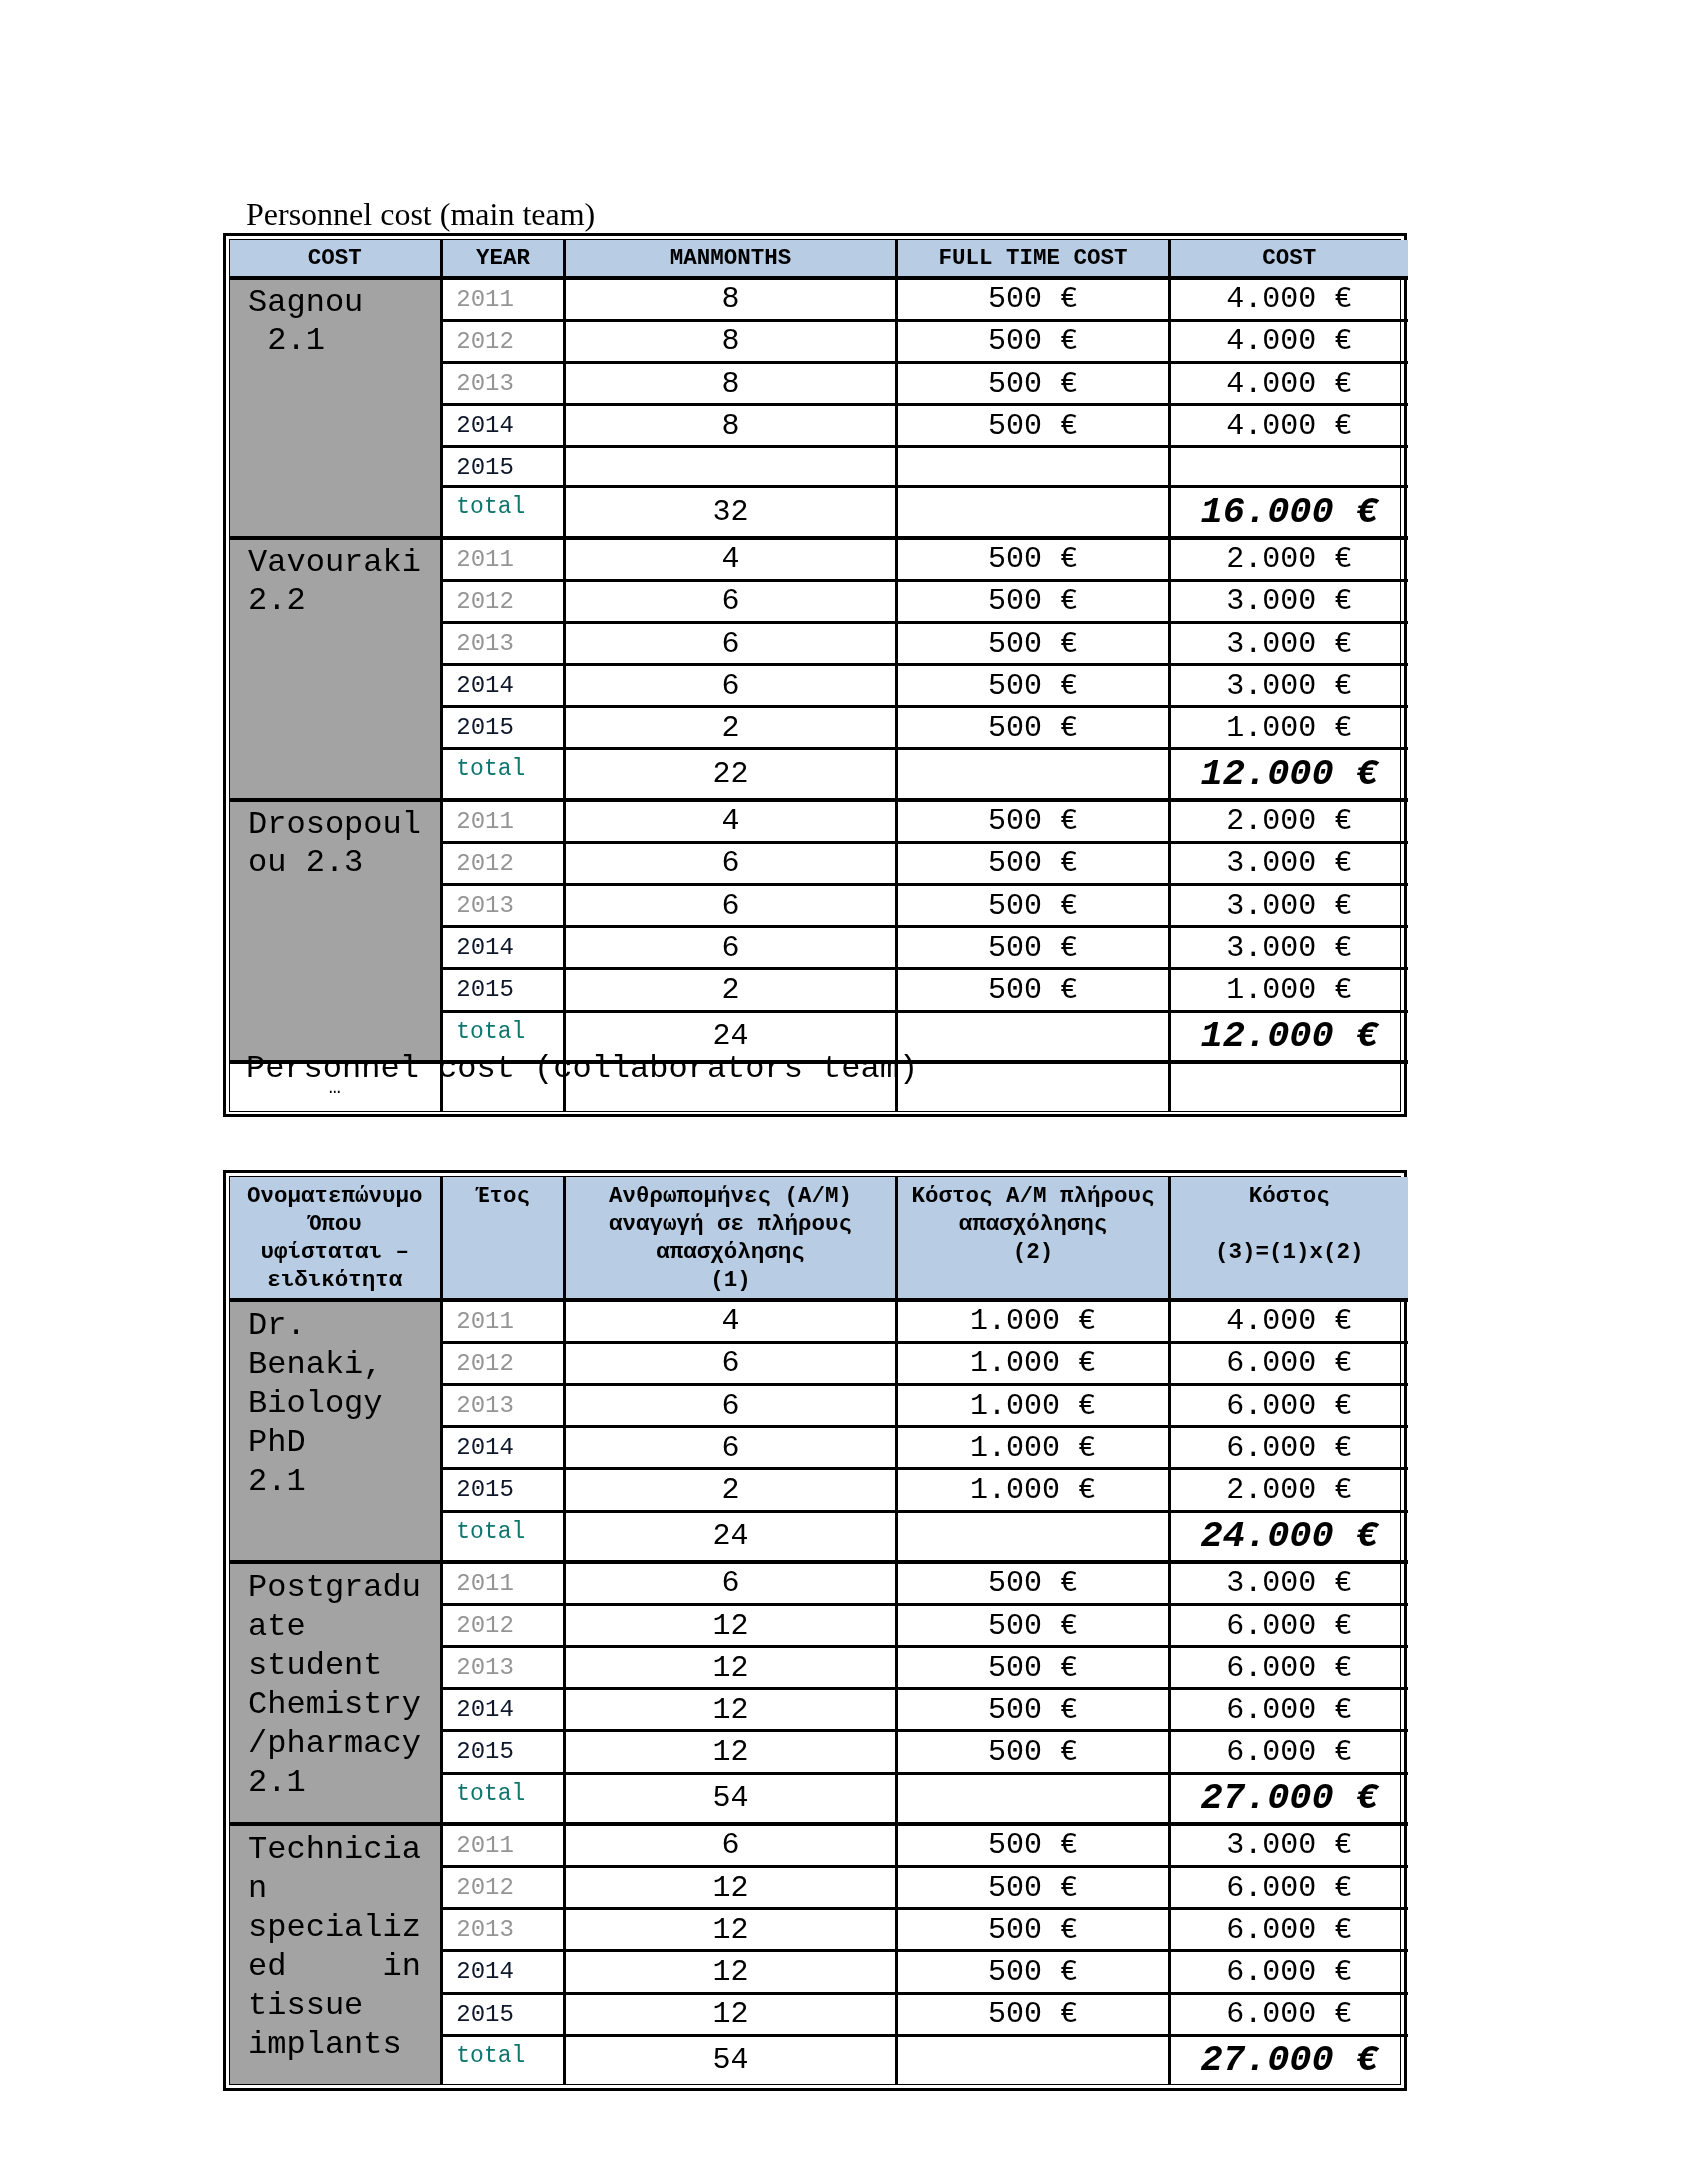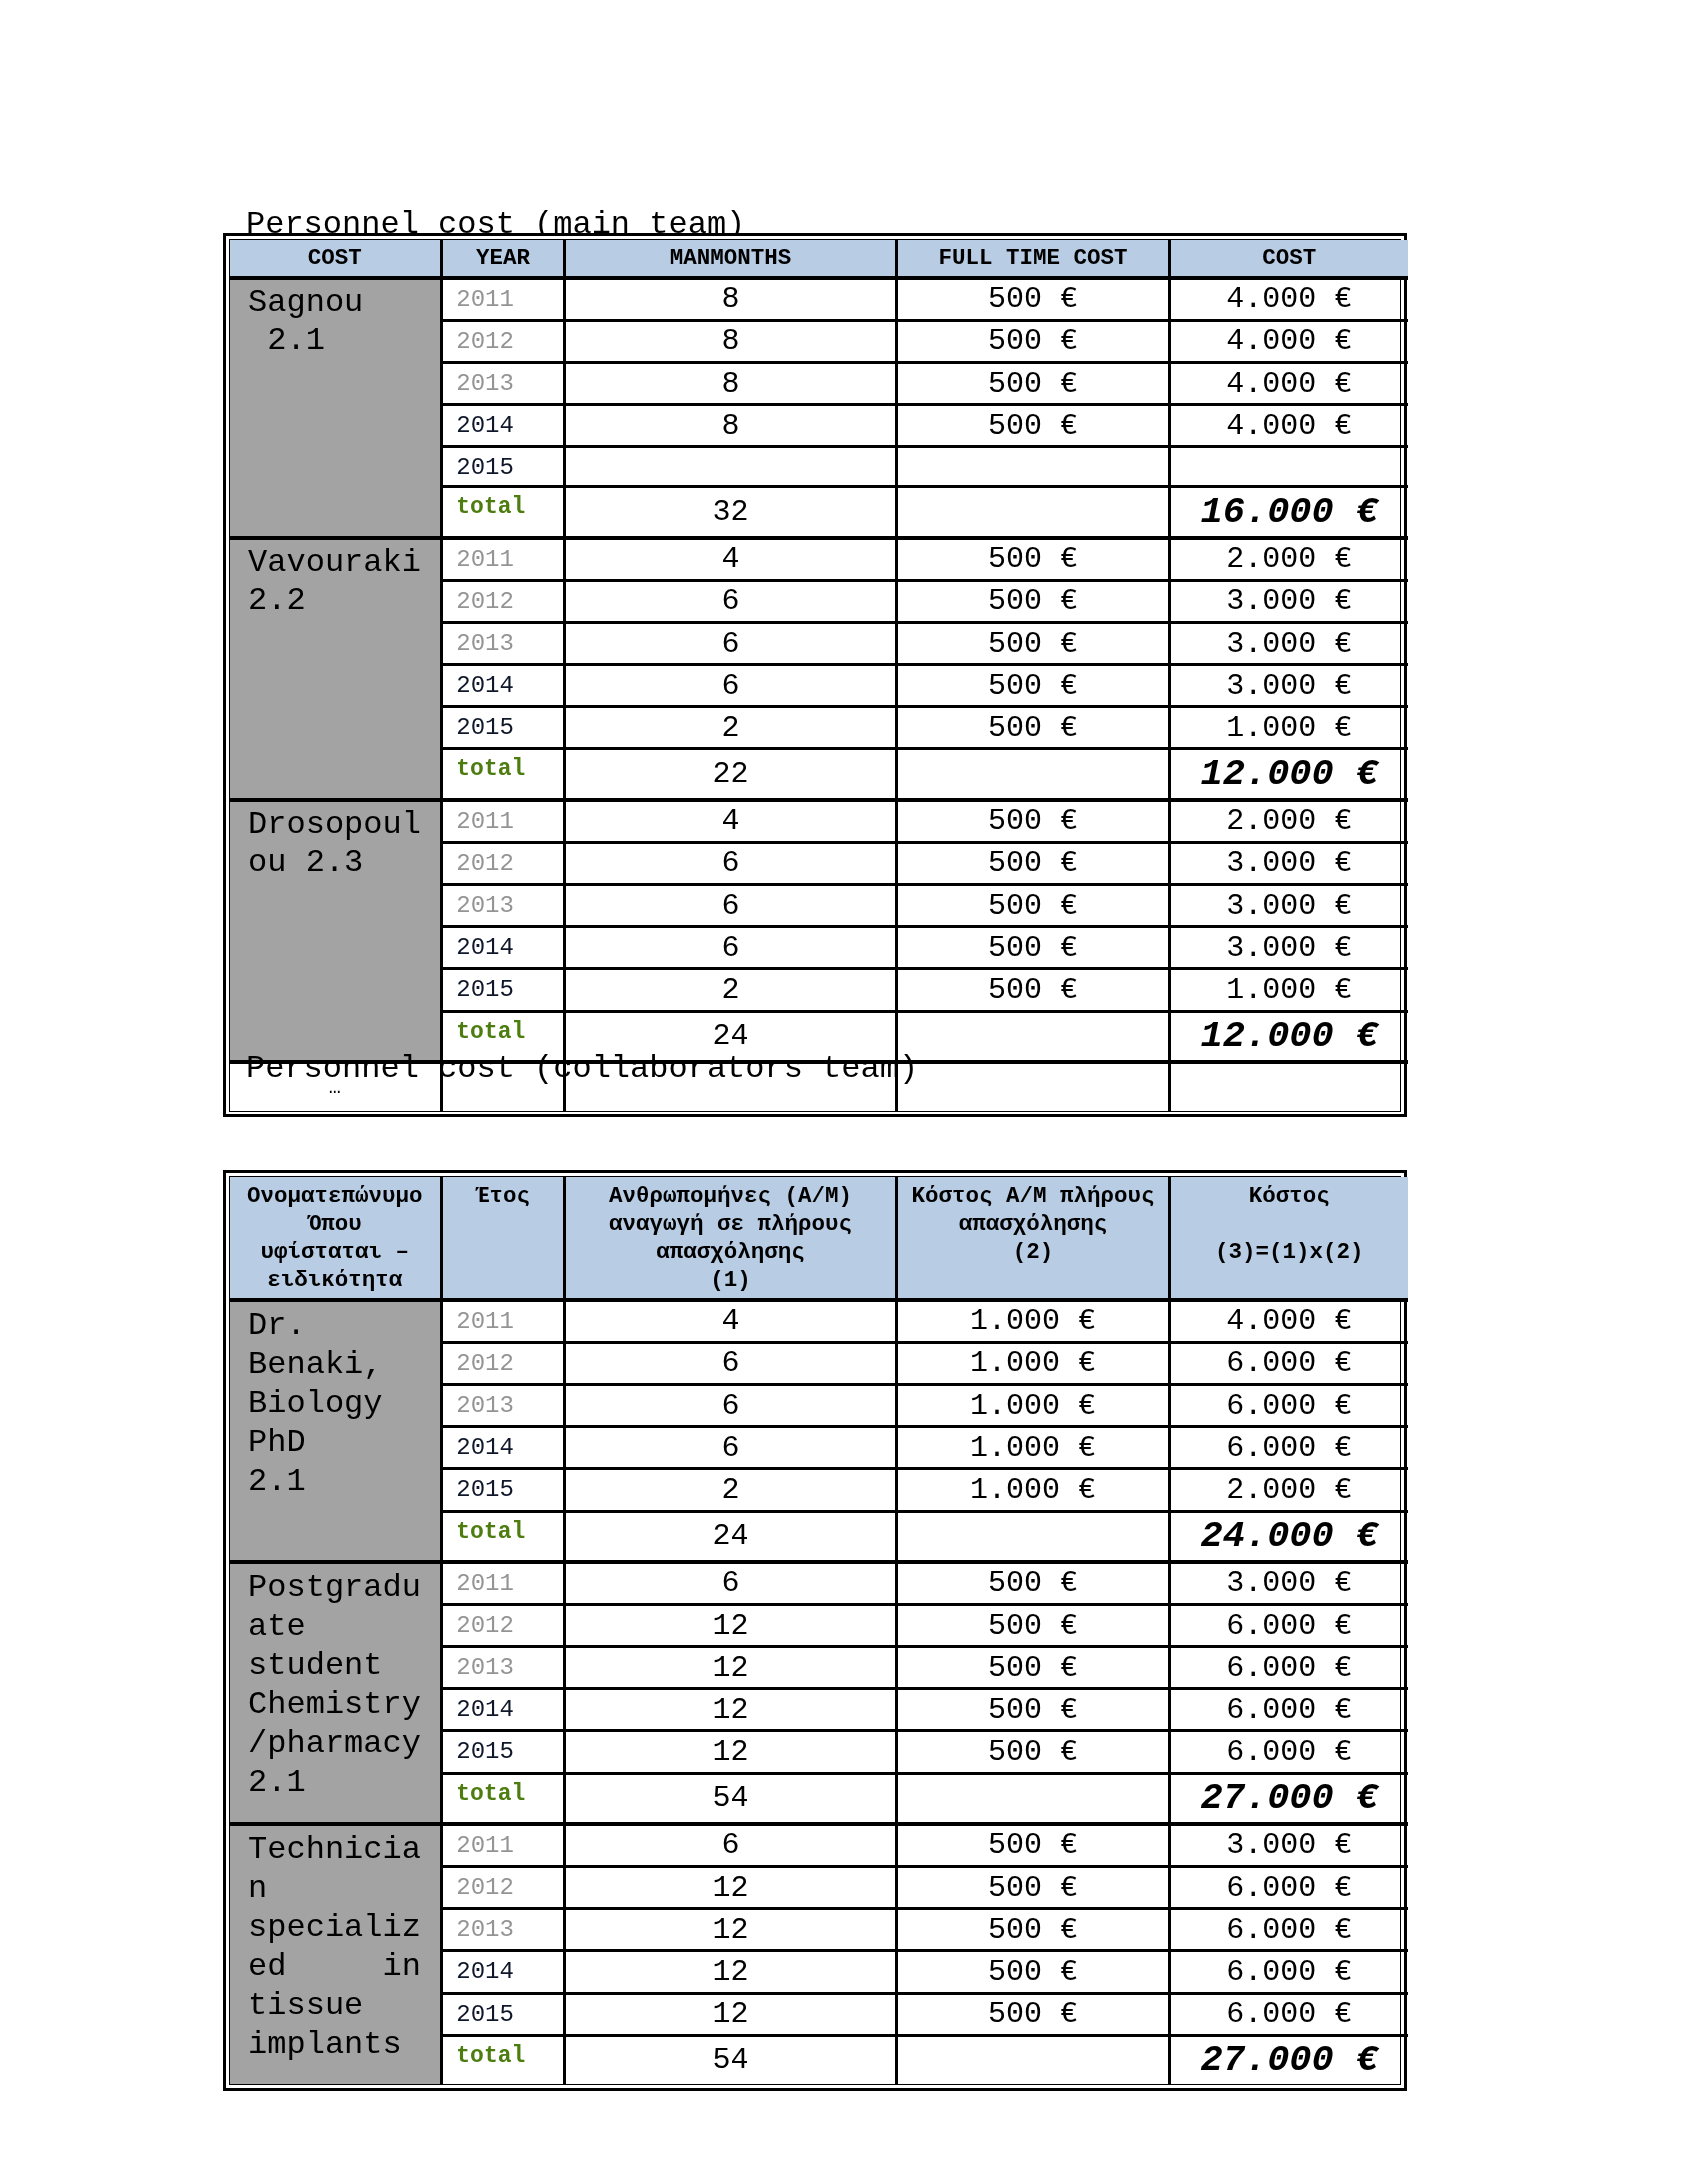--- a/index.html
+++ b/index.html
@@ -12,21 +12,21 @@
     overflow: hidden;
   }
   .doc-title {
     position: absolute;
     left: 246px;
     font-size: 32px;
     line-height: 37px;
     white-space: pre;
     color: #000;
   }
-  #title-main { top: 206px; }
+  #title-main { top: 196px; font-family: Liberation Serif, serif; }
   #title-collab { top: 1050px; }
 
   .tbl-outer {
     position: absolute;
     left: 223px;
     width: 1184px;
     border: 3.3px solid #000;
     padding: 2.6px;
     background: #fff;
   }
@@ -74,21 +74,21 @@
 
   td.year-cell {
     text-align: left;
     vertical-align: top;
     font-size: 24px;
     padding: 6px 4px 2.6px 13.2px;
     white-space: nowrap;
   }
   td.year-cell.muted  { color: #949494; font-weight: normal; }
   td.year-cell.strong { color: #0f172a; font-weight: normal; }
-  td.year-cell.total-label { color: #4d7c0f; font-weight: bold; font-size: 23px; }
+  td.year-cell.total-label { color: #0f766e; font-weight: normal; font-size: 23px; }
 
   td.val-cell {
     text-align: center;
     vertical-align: middle;
     font-size: 30px;
     padding: 2.6px 4px;
     white-space: nowrap;
   }
   td.val-cell.total-cost { font-weight: bold; font-size: 37px; font-style: italic; }
 

